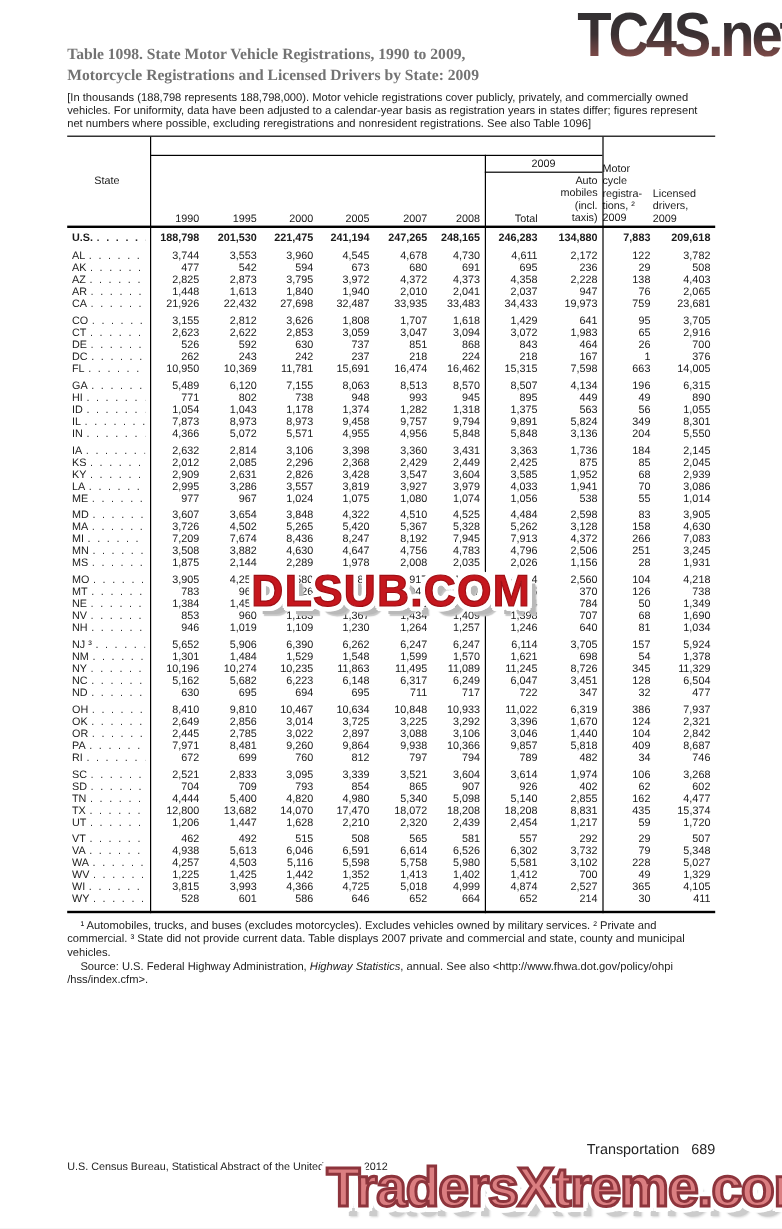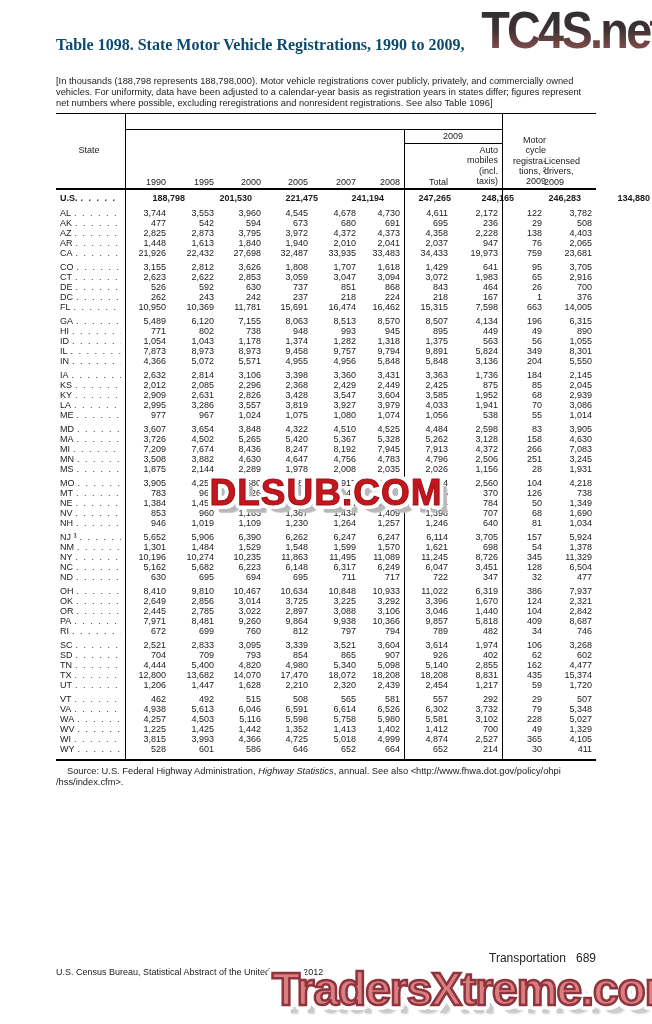--- a/index.html
+++ b/index.html
@@ -1,45 +1,45 @@
 <!DOCTYPE html>
 <html><head>
 <meta charset="utf-8">
 <style>
   html,body{margin:0;padding:0;background:#e8e8e8;}
   .page{position:relative;width:652px;height:1024px;background:#ffffff;overflow:hidden;
         font-family:"Liberation Sans",sans-serif;color:#1a1a1a;}
   
   .title{position:absolute;left:56px;top:36px;width:548px;
-         font-family:"Liberation Serif",serif;font-weight:700;font-size:16px;line-height:17.6px;
-         color:#0c4a6e;z-index:2;}
+         font-family:"Liberation Serif",serif;font-weight:700;font-size:13px;line-height:17.6px;
+         color:#737373;z-index:2;}
   .note{position:absolute;left:56px;top:76px;width:540px;
         font-size:9.3px;line-height:10.9px;color:#222;z-index:2;}
   
   .tablewrap{position:absolute;left:56px;top:113px;width:540px;z-index:2;
              border-top:1px solid #000;}
   .thead{position:relative;height:74px;border-bottom:2px solid #000;font-size:9px;}
   .h-abs{position:absolute;}
   .h-mvr{left:69px;width:377px;top:2px;text-align:center;}
   .rule-mvr{position:absolute;left:69px;width:377px;top:15px;border-top:1px solid #000;}
   .h-2009{left:348px;width:98px;top:17px;text-align:center;}
   .rule-2009{position:absolute;left:348px;width:98px;top:29px;border-top:1px solid #000;}
   .h-state{left:0;width:66px;top:31px;text-align:center;}
   .h-auto{left:394px;width:48px;top:31px;text-align:right;line-height:10.3px;}
-  .h-mc{left:446px;width:44px;top:21px;text-align:right;line-height:10.3px;}
+  .h-mc{left:446px;width:44px;top:21px;text-align:left;line-height:10.3px;}
   .h-lic{left:488px;width:52px;top:42px;text-align:left;line-height:10.3px;}
   .prelines{white-space:pre-line;}
   .year-row{position:absolute;left:0;top:63px;width:540px;display:grid;
             grid-template-columns:69px 45px 48px 47px 47px 48px 44px 48px 50px 44px 50px;
             font-size:9px;line-height:10px;}
   .year-row .yc{text-align:right;padding-right:4px;}
   .tbody{position:relative;padding-bottom:5px;border-bottom:2px solid #000;}
   .trow{display:grid;grid-template-columns:69px 45px 48px 47px 47px 48px 44px 48px 50px 44px 50px;
         height:10px;font-size:9px;line-height:10px;}
-  .trow.us{font-weight:700;height:12px;line-height:12px;margin-top:2px;gap:19px;}
+  .trow.us{font-weight:700;height:12px;line-height:12px;margin-top:2px;}
   .trow.gap{margin-top:4px;}
   .cell.num{text-align:right;padding-right:4px;}
   .state-cell{display:flex;padding-left:4px;overflow:hidden;}
   .state-cell .leader{flex:1;overflow:hidden;white-space:nowrap;letter-spacing:1.5px;
                       color:#2a2a2a;margin:0 4px 0 3px;}
   
   .vline{position:absolute;width:1px;background:#000;top:0;bottom:0;}
   .vl-state{left:69px;}
   .vl-mc{left:446px;}
   .vl-total{left:348px;top:15px;}
@@ -79,20 +79,21 @@
 </style>
 </head>
 <body>
 
 <div class="page">
 
   <div class="wm-top">TC4S.net</div>
 
   <div class="title">
     <span>Table 1098. State Motor Vehicle Registrations, 1990 to 2009,</span><br>
+    <span>Motorcycle Registrations and Licensed Drivers by State: 2009</span>
   </div>
 
   <div class="note">[In thousands (188,798 represents 188,798,000). Motor vehicle registrations cover publicly, privately, and commercially owned vehicles. For uniformity, data have been adjusted to a calendar-year basis as registration years in states differ; figures represent net numbers where possible, excluding reregistrations and  nonresident registrations. See also Table 1096]</div>
 
   <div class="tablewrap">
     <div class="thead">
       <div class="rule-mvr"></div>
       <div class="h-abs h-2009">2009</div>
       <div class="rule-2009"></div>
       <div class="h-abs h-state">State</div>
@@ -955,20 +956,21 @@
           <div class="cell num">30</div>
           <div class="cell num">411</div>
         </div>
       </div>
     <div class="vline vl-state"></div>
     <div class="vline vl-total"></div>
     <div class="vline vl-mc"></div>
   </div>
 
   <div class="footnotes">
+    <p>¹ Automobiles, trucks, and buses (excludes motorcycles). Excludes vehicles owned by military services. ² Private and commercial. ³ State did not provide current data. Table displays 2007 private and commercial and state, county and municipal vehicles.</p>
     <p><span>Source: U.S. Federal Highway Administration, </span><span class="ital">Highway Statistics</span><span>, annual. See also &lt;http://www.fhwa.dot.gov/policy/ohpi /hss/index.cfm&gt;.</span></p>
   </div>
 
   <div class="pf-right">
     <span>Transportation</span><span class="pgnum">689</span>
   </div>
   <div class="pf-left">U.S. Census Bureau, Statistical Abstract of the United States: 2012</div>
 
   <div class="wm-mid">DLSUB.COM</div>
   <div class="wm-bottom">TradersXtreme.com</div>

